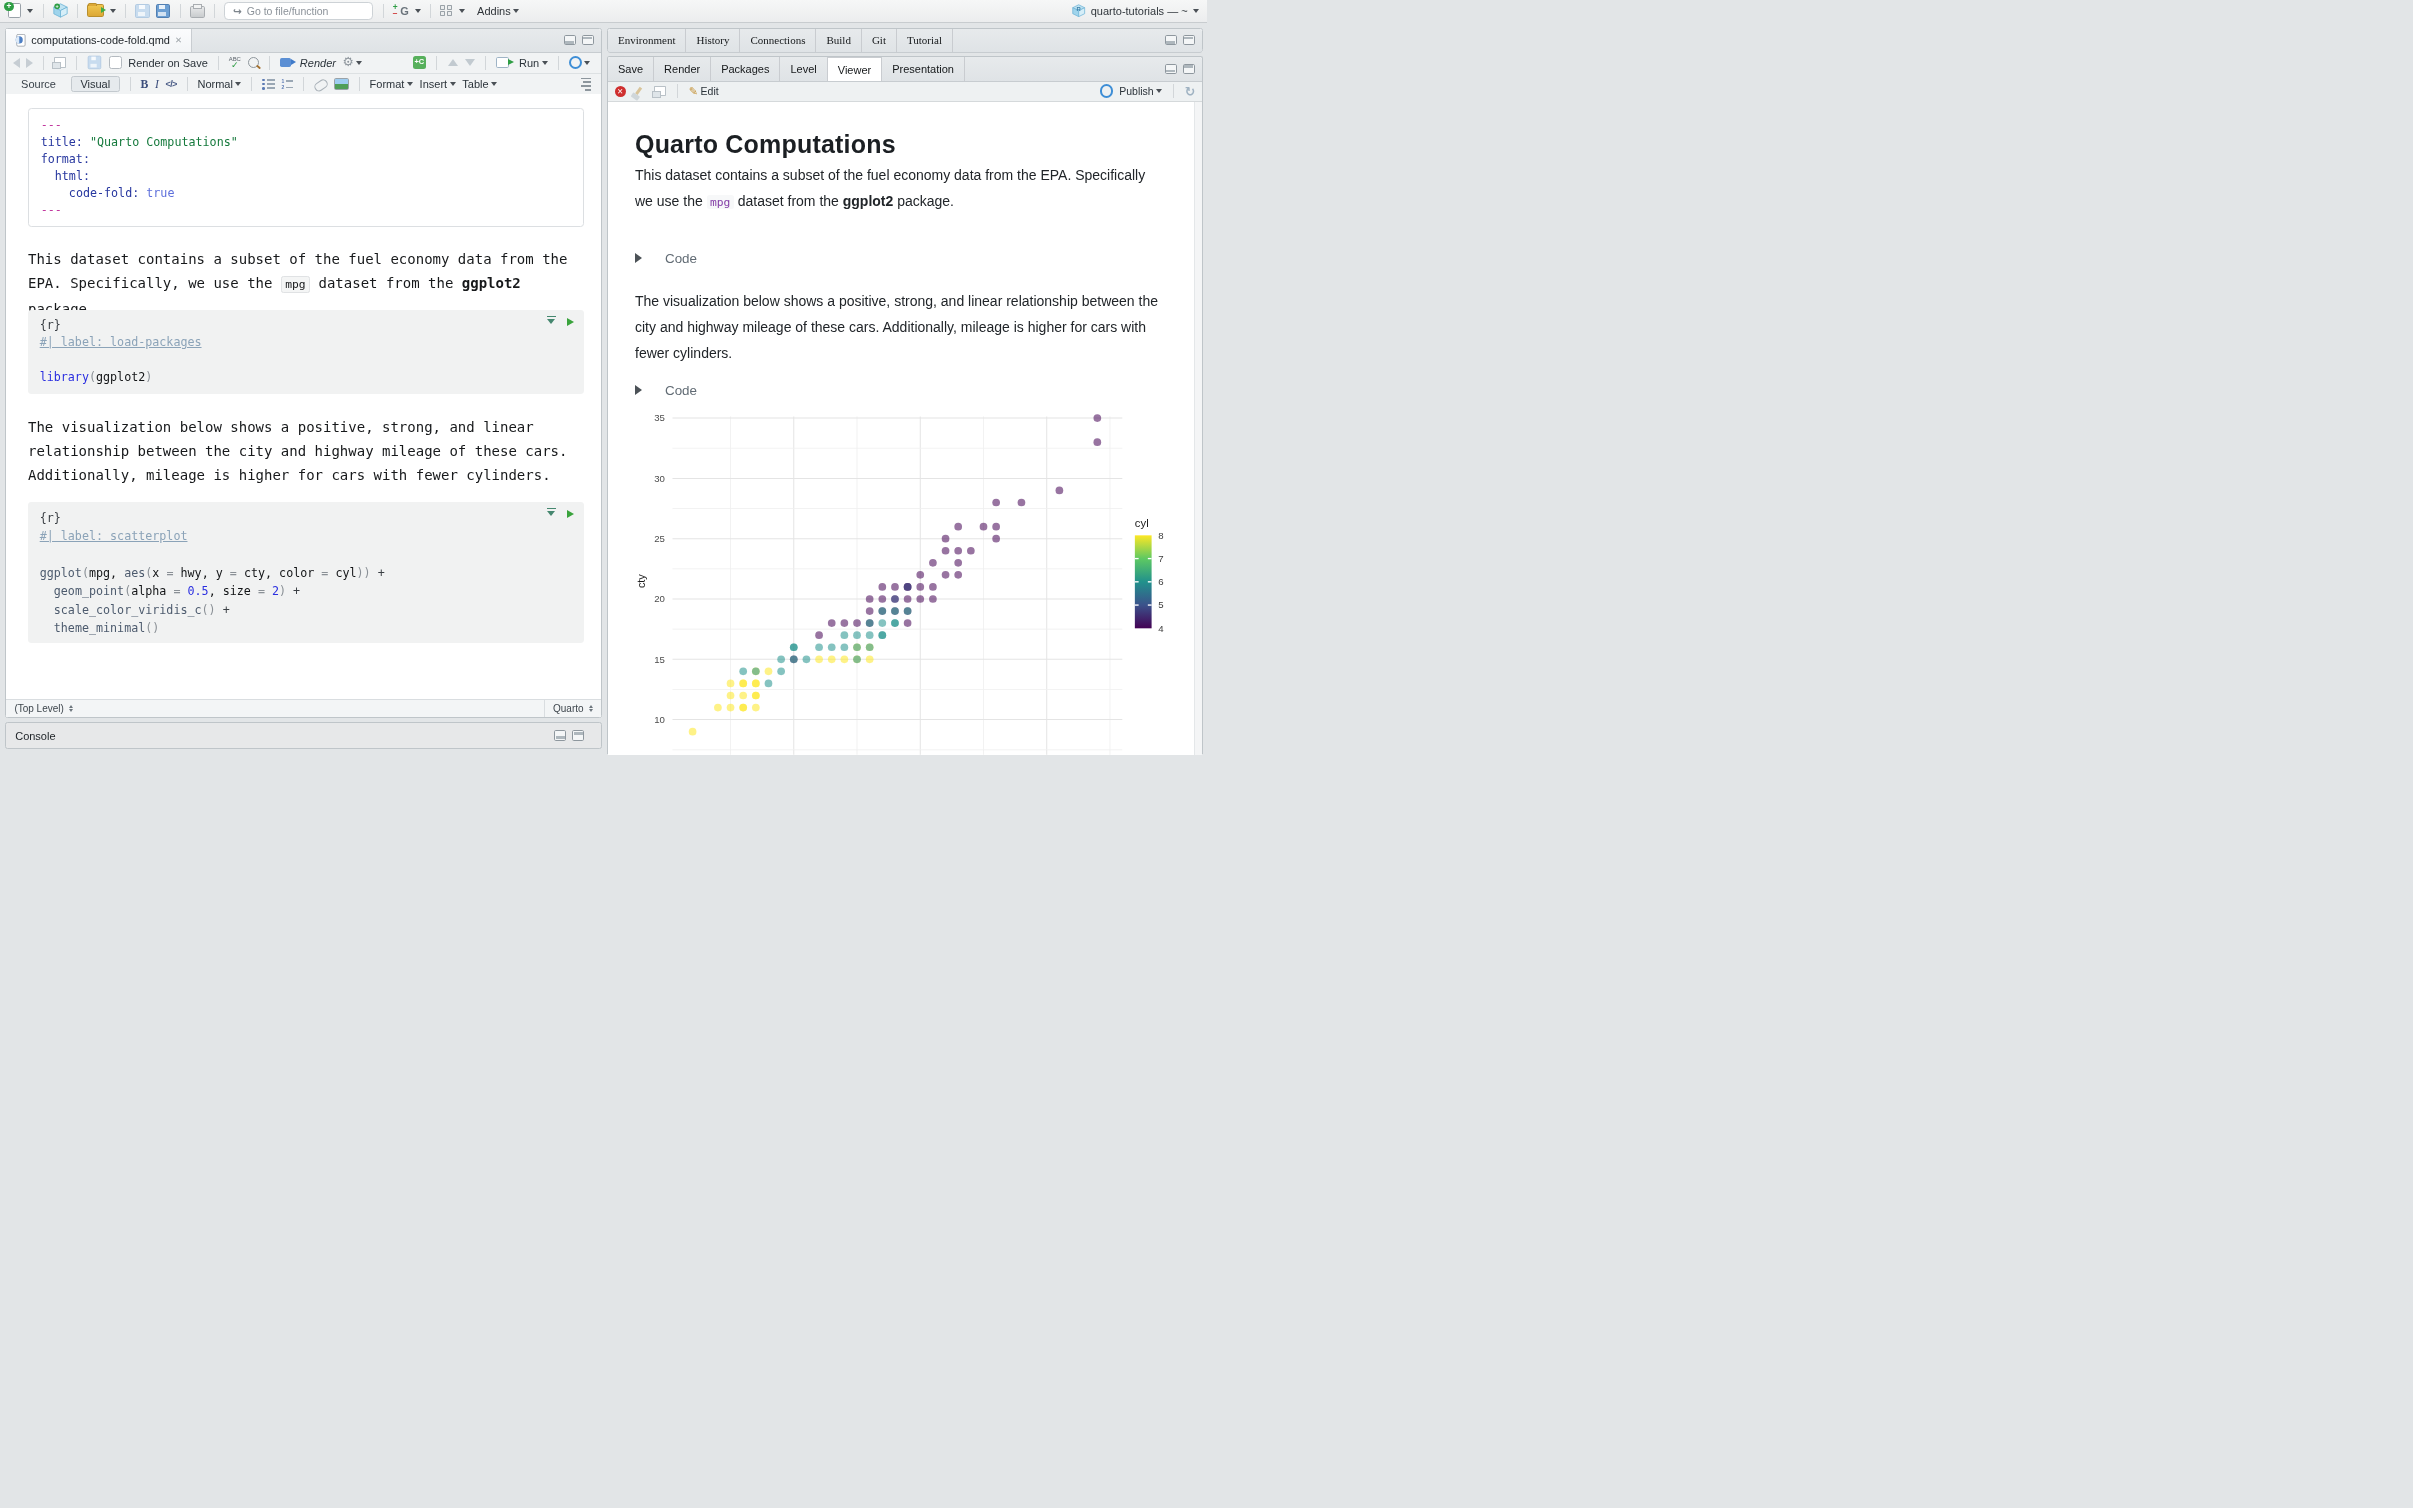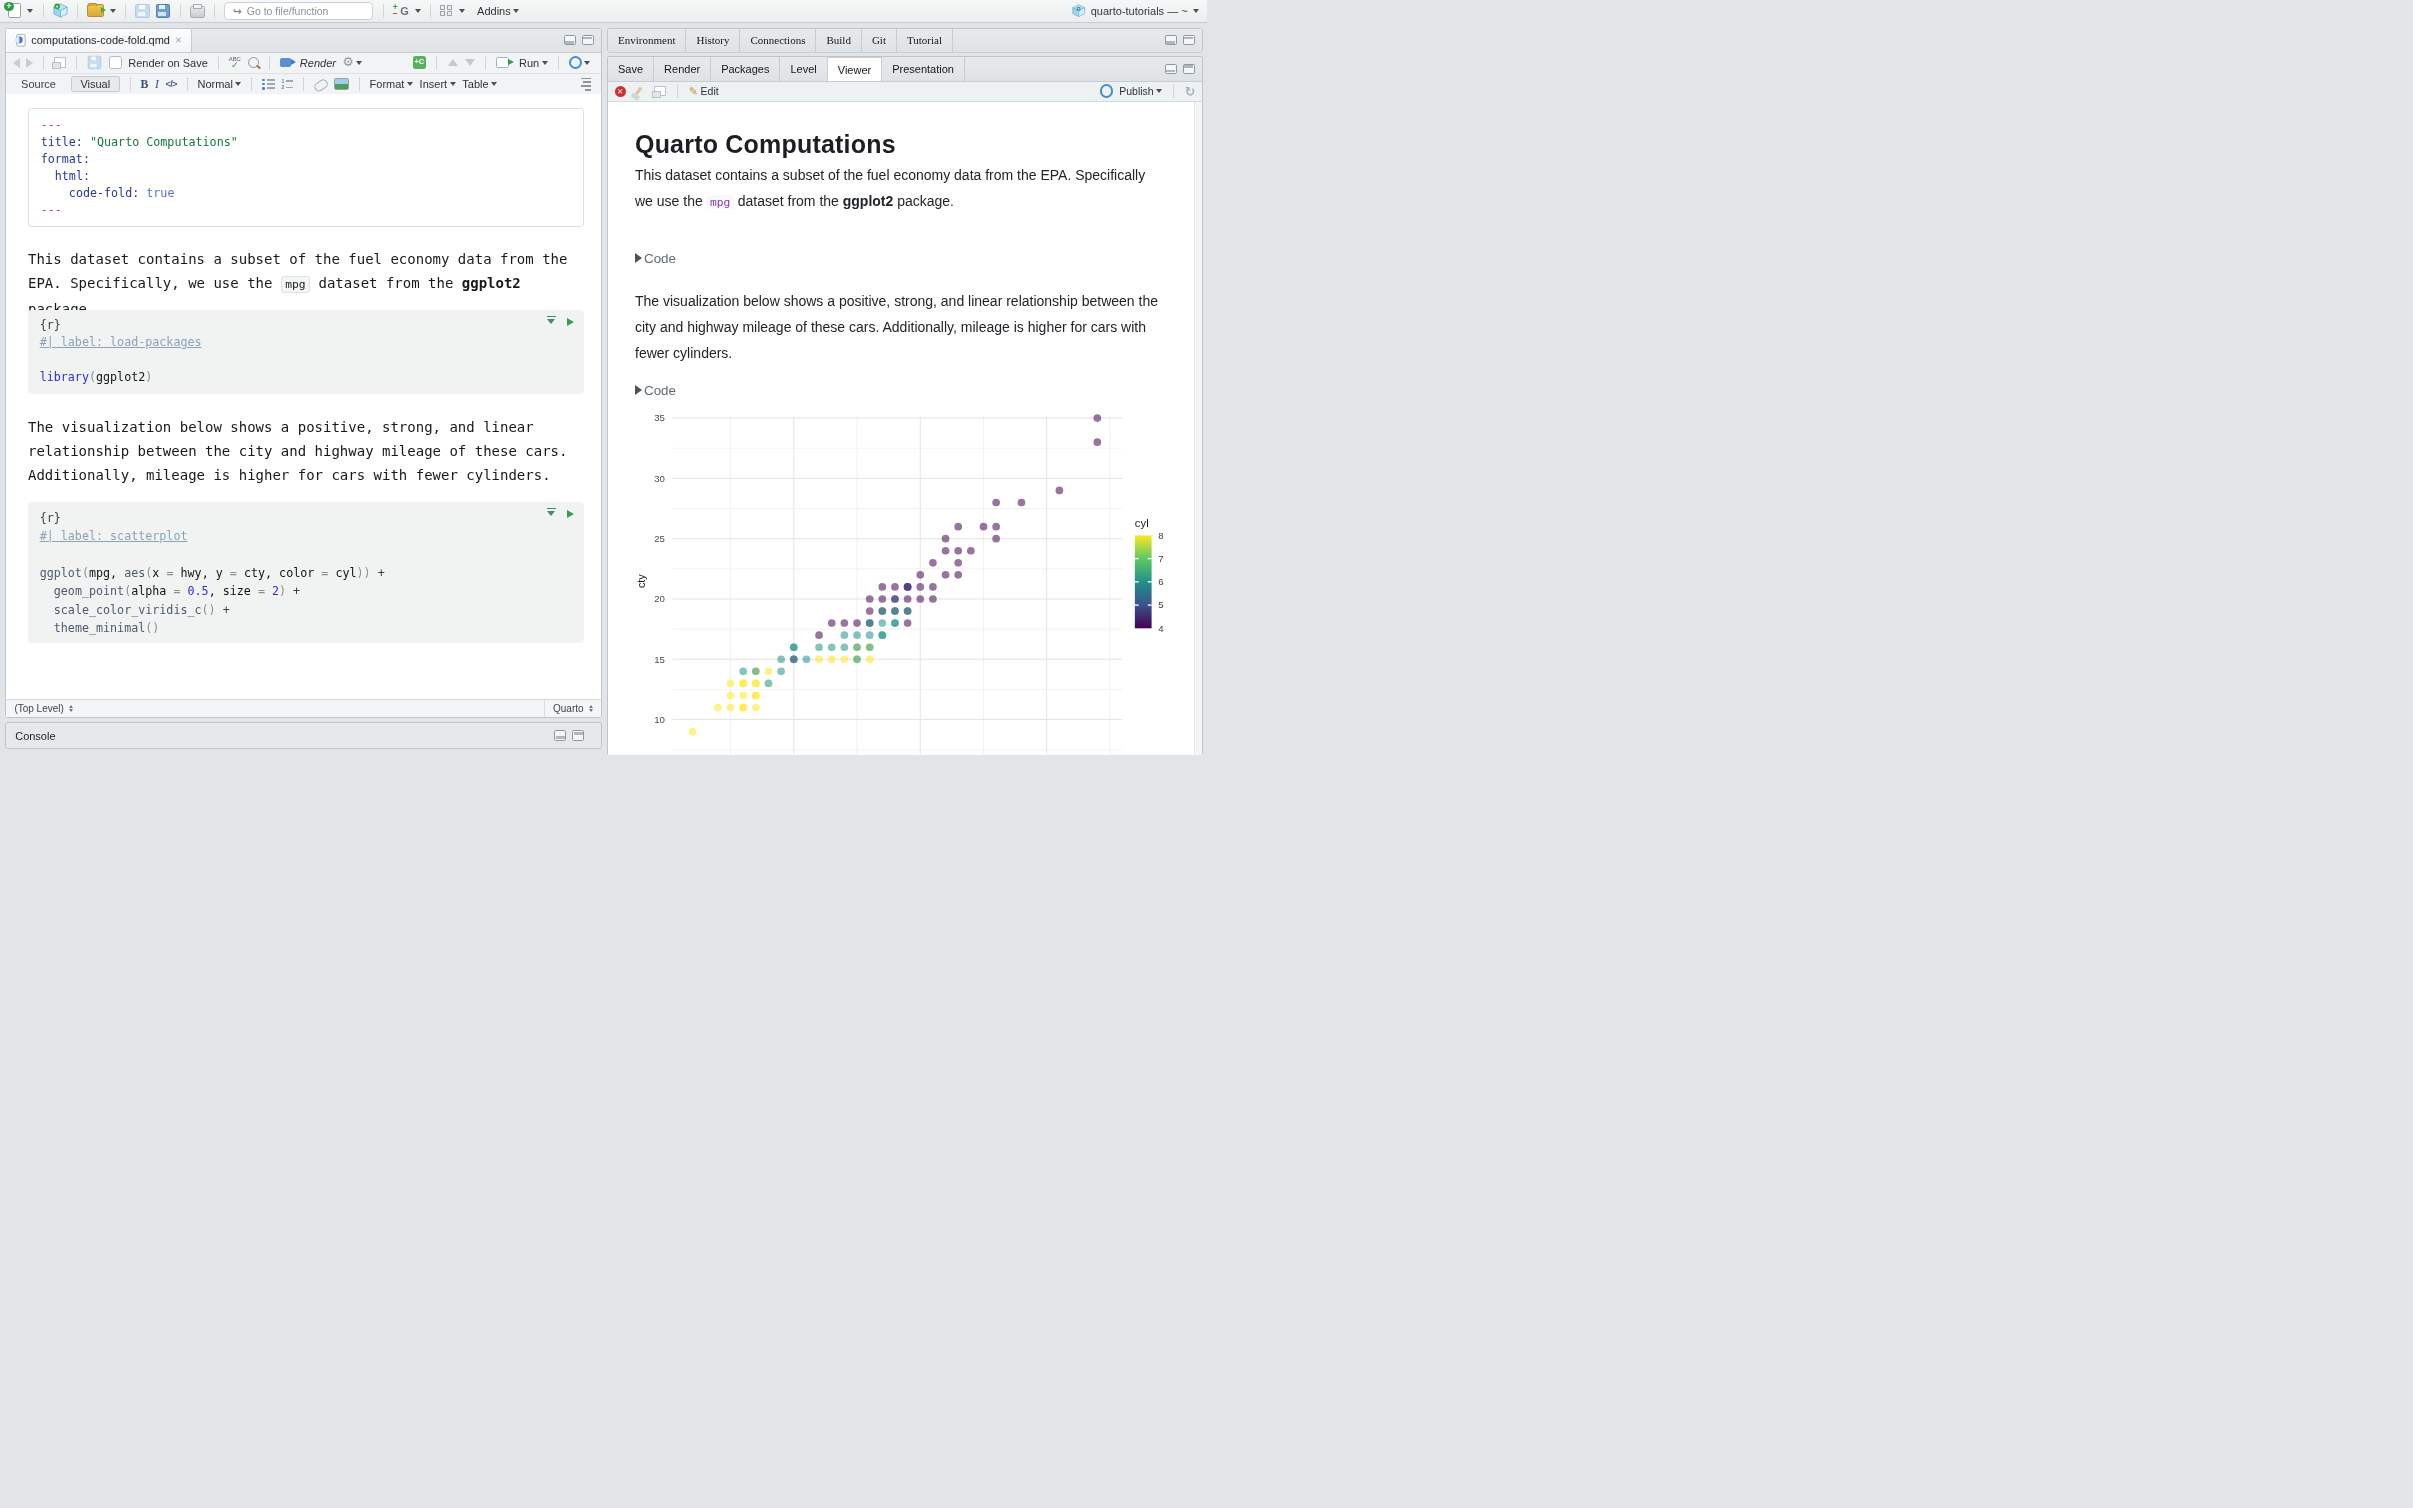--- a/index.html
+++ b/index.html
@@ -101,21 +101,21 @@
   .ic-stop{width:11px;height:11px;border-radius:50%;background:#cf2f2f;color:#fff;font-size:7.5px;line-height:11px;text-align:center;font-weight:bold;}
   .ic-broom{width:3.4px;height:8.4px;background:#d9c49a;transform:rotate(35deg);position:relative;margin:0 3.4px;}
   .ic-broom:after{content:"";position:absolute;left:-2.5px;top:7.5px;width:8.4px;height:5px;background:#cfd6da;border-radius:0.8px;}
   .pencil{color:#c59338;font-size:11px;}
   .refresh{color:#9fb2c2;font-size:12.6px;font-weight:bold;}
   
   .viewer-content{position:absolute;left:0;right:0;top:0;bottom:0;background:#fff;overflow:hidden;}
   .vh1{position:absolute;left:27px;top:11.7px;font-size:25px;font-weight:600;color:#1b1f23;letter-spacing:0.2px;}
   .vp{position:absolute;left:27px;font-size:14px;line-height:26px;color:#212529;}
   .vcode{color:#8540a8;background:#f7f8f9;border:none;}
-  .fold{position:absolute;left:27px;display:flex;align-items:center;gap:2px;font-size:13.4px;color:#616b74;}
+  .fold{position:absolute;left:27px;display:flex;align-items:center;gap:23px;font-size:13.4px;color:#616b74;}
   .fold .tri{width:0;height:0;border-top:5px solid transparent;border-bottom:5px solid transparent;border-left:7.5px solid #4c5257;}
   .vscroll{position:absolute;right:0;top:0;bottom:0;width:7.5px;background:#f4f5f6;border-left:0.8px solid #e4e7e9;}
 </style>
 </head>
 <body>
 
 <div class="topbar">
   <span class="ibtn">
       <span class="ic-doc">
         <span class="plus-badge">+</span>

